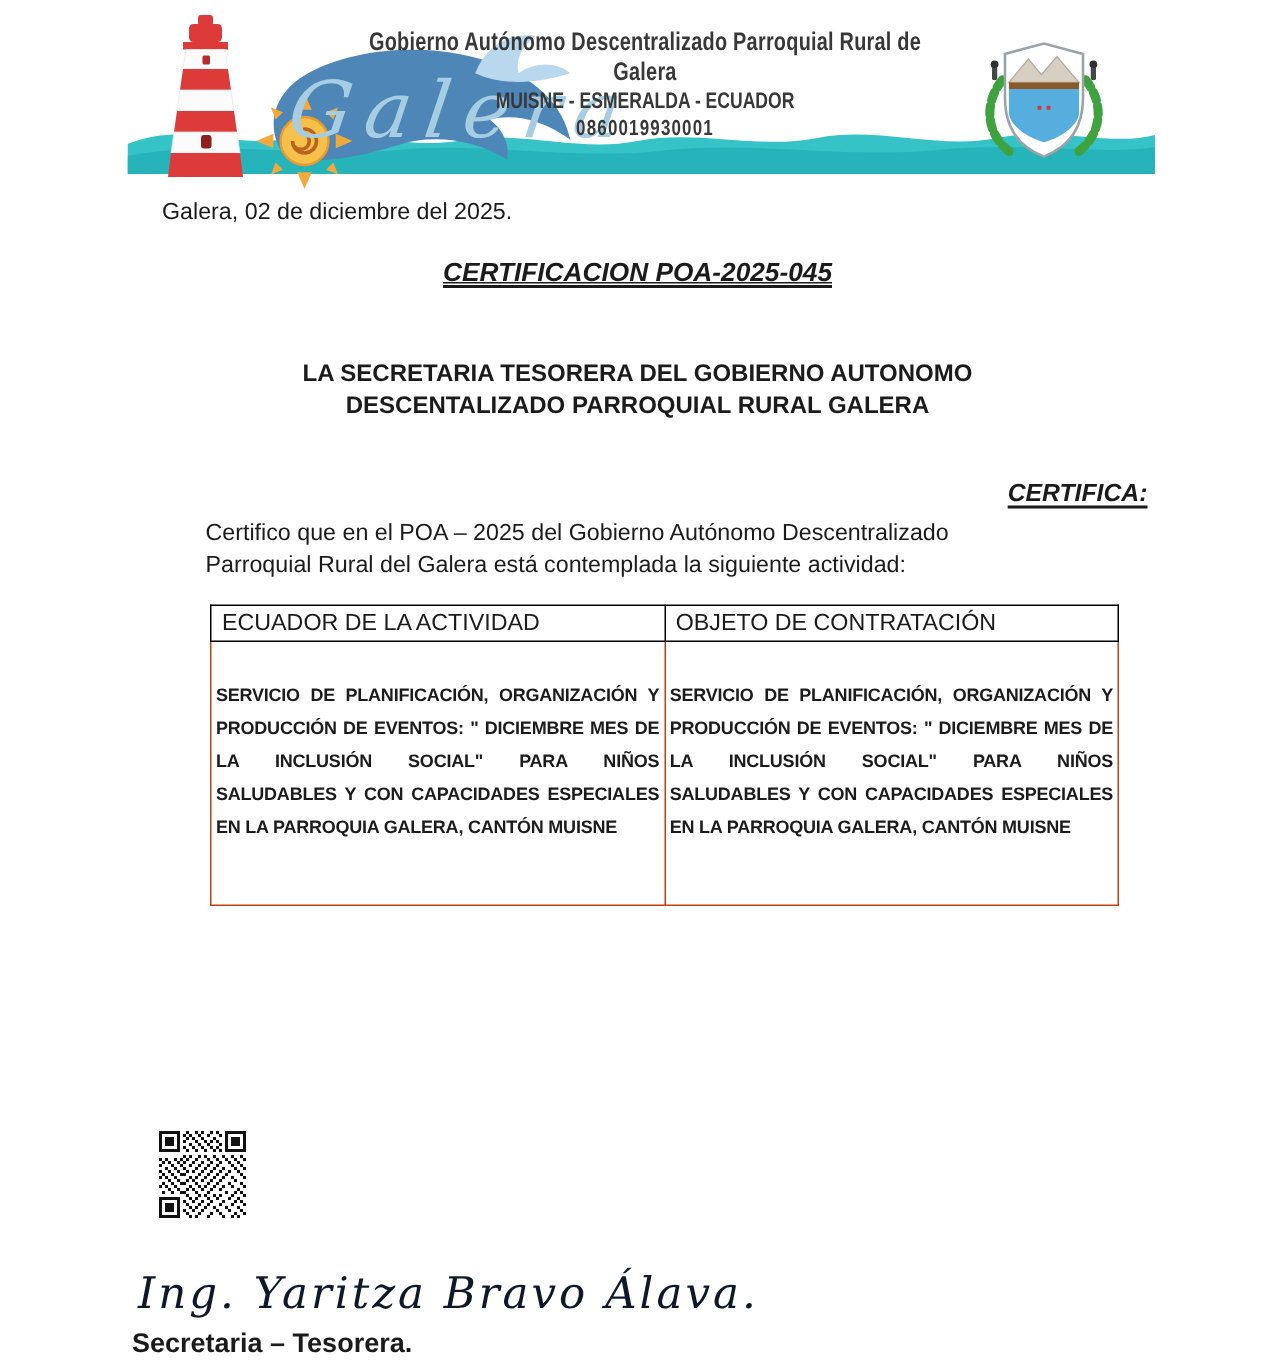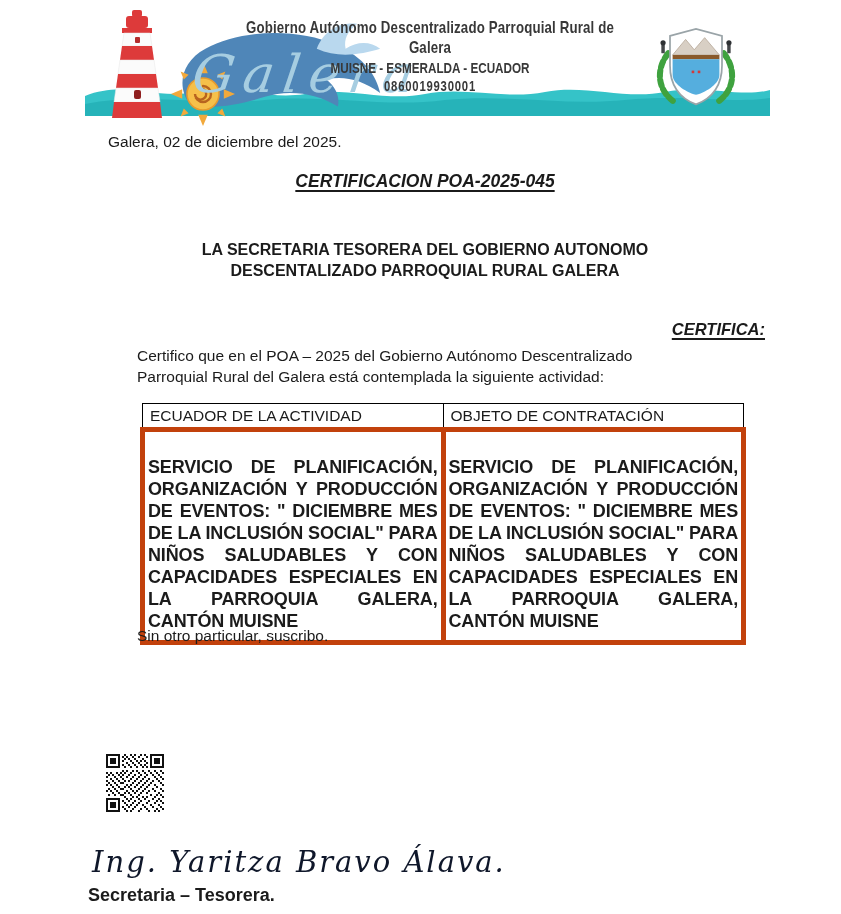--- a/index.html
+++ b/index.html
@@ -26,38 +26,38 @@
     transform:scaleX(0.78); transform-origin:50% 0;
   }
   .org-line1 { font-size:17px; line-height:20px; letter-spacing:0.2px; }
   .org-line2 { font-size:15px; line-height:19px; }
   .org-line3 { font-size:14.5px; line-height:18px; letter-spacing:1px; }
   .coat { position:absolute; right:22px; top:10px; width:104px; height:100px; z-index:6; }
 
   
   .date   { position:absolute; left:88px;  top:133px; font-size:15.5px;margin-left:20px; }
   .title  { position:absolute; left:85px;  top:171px; width:680px; text-align:center;
-            font-size:17.5px; font-weight:bold; font-style:italic; }
+            font-size:17.5px; font-weight:bold; font-style:italic;text-decoration:underline; }
   .title .u, .certifica .u { text-decoration:underline; text-decoration-thickness:2px; text-underline-offset:3px; }
   .heading{ position:absolute; left:85px;  top:239px; width:680px; text-align:center;
             font-size:16px; font-weight:bold; line-height:21px; }
   .certifica { position:absolute; left:85px; top:320px; width:680px; text-align:right;
             font-size:16.5px; font-weight:bold; font-style:italic; }
   .body-par { position:absolute; left:137px; top:345px; width:556px;
             font-size:15.5px; line-height:21px; }
 
   
   .doc-table { position:absolute; left:140px; top:403px; width:606px;
             border-collapse:collapse; table-layout:fixed; }
   .doc-table th {
             border:1px solid #000; font-weight:normal; text-align:left;
             font-size:15.5px; padding:2px 7px; height:19px; }
   .doc-table td {
-            border:5px solid #c2410c; vertical-align:top; height:143px; width:303px;
-            padding:24px 3px 8px 3px; font-weight:bold; font-size:18px;
+            border:1px solid #c2410c; vertical-align:top; height:143px; width:303px;
+            padding:24px 3px 8px 3px; font-weight:bold; font-size:12px;
             line-height:22px; text-align:justify; letter-spacing:-0.15px; }
 
   .closing { position:absolute; left:137px; top:627px; font-size:15.5px; }
 
   
   .esig { position:absolute; left:106px; top:753px; display:flex; align-items:flex-start; }
   .qr   { width:58px; height:60px; }
   .esig-text { margin-left:3px; padding-top:5px; }
   .fine { font-size:6.5px; line-height:8px; color:#444;
           font-family:"DejaVu Sans Mono", monospace; }
@@ -172,21 +172,20 @@
       </tr>
     </thead>
     <tbody>
       <tr>
         <td>SERVICIO DE PLANIFICACIÓN, ORGANIZACIÓN Y PRODUCCIÓN DE EVENTOS: " DICIEMBRE MES DE LA INCLUSIÓN SOCIAL" PARA NIÑOS SALUDABLES Y CON CAPACIDADES ESPECIALES EN LA PARROQUIA GALERA, CANTÓN MUISNE</td>
         <td>SERVICIO DE PLANIFICACIÓN, ORGANIZACIÓN Y PRODUCCIÓN DE EVENTOS: " DICIEMBRE MES DE LA INCLUSIÓN SOCIAL" PARA NIÑOS SALUDABLES Y CON CAPACIDADES ESPECIALES EN LA PARROQUIA GALERA, CANTÓN MUISNE</td>
       </tr>
     </tbody>
   </table>
 
-  <div class="closing">Sin otro particular, suscribo.</div>
 
   <div class="esig">
     <svg class="qr" viewBox="0 0 29 29" shape-rendering="crispEdges">
       <rect width="29" height="29" fill="#fff"></rect>
       <path fill="#111" d="M0,0h7v7H0z"></path>
         <rect x="1" y="1" width="5" height="5" fill="#fff"></rect>
         <rect x="2" y="2" width="3" height="3" fill="#111"></rect>
       <path fill="#111" d="M22,0h7v7h-7z"></path>
         <rect x="23" y="1" width="5" height="5" fill="#fff"></rect>
         <rect x="24" y="2" width="3" height="3" fill="#111"></rect>

